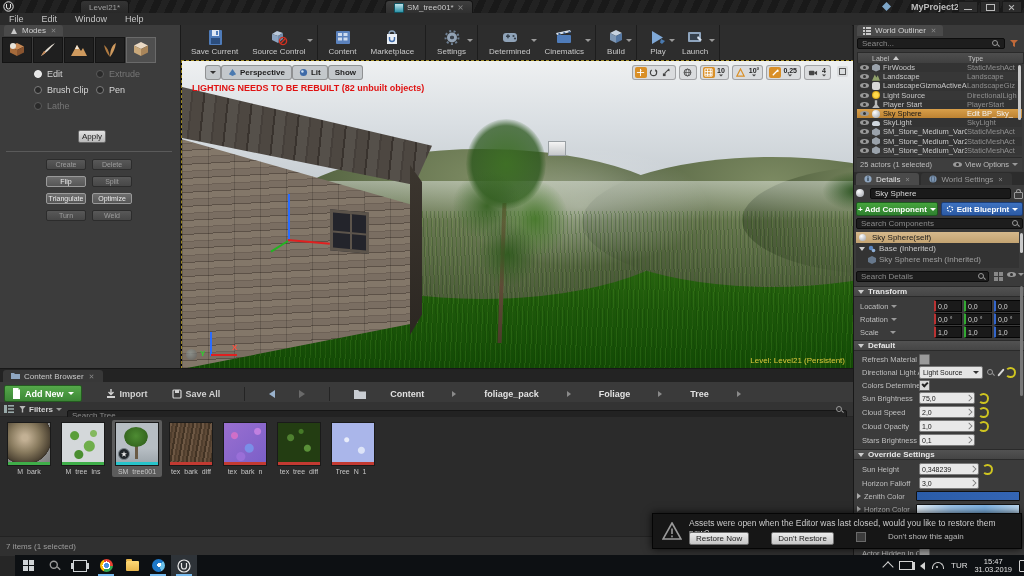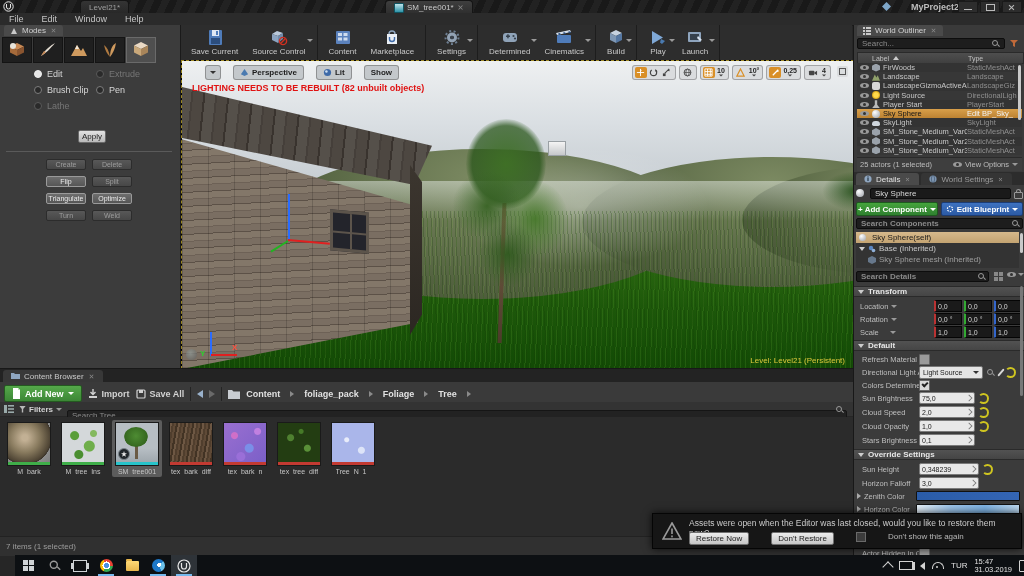--- a/index.html
+++ b/index.html
@@ -1,18 +1,18 @@
 <!DOCTYPE html>
 <html><head>
 <meta charset="utf-8">
 <style>
   html,body{margin:0;padding:0;background:#111;}
   #app{position:relative;width:1024px;height:576px;background:#262626;overflow:hidden;
        font-family:"Liberation Sans",sans-serif;color:#cfcfcf;-webkit-font-smoothing:antialiased;}
-  .abs{position:absolute;font-weight:bold;}
+  .abs{position:absolute;}
   input{font-family:"Liberation Sans",sans-serif;}
   input::placeholder{color:#8a8a8a;}
 
   
   .titlebar{position:absolute;left:0;top:0;width:1024px;height:13px;
     background:repeating-linear-gradient(115deg,#191919 0 7px,#222 7px 14px);}
   .ue-logo{position:absolute;left:3px;top:1px;}
   .doc-tab{position:absolute;top:0;height:13px;display:flex;align-items:center;gap:3px;
     padding:0 8px;background:linear-gradient(#343434,#272727);border:1px solid #151515;border-bottom:none;
     border-radius:4px 4px 0 0;color:#9f9f9f;font-size:8px;}
@@ -95,21 +95,21 @@
   .house-window::after{content:"";position:absolute;top:50%;left:0;width:100%;height:2px;background:#5c544b;}
   .giz-z{position:absolute;left:106px;top:133px;width:2px;height:46px;background:#2a6cff;}
   .giz-x{position:absolute;left:106px;top:178px;width:42px;height:2px;background:#e02020;transform:rotate(5deg);transform-origin:left center;}
   .giz-y{position:absolute;left:106px;top:179px;width:20px;height:2px;background:#21b421;transform:rotate(148deg);transform-origin:left center;}
   .blob{position:absolute;border-radius:50%;}
   .trunk{position:absolute;left:318px;top:142px;width:4px;height:140px;
     background:linear-gradient(#7a6148,#4c3b2a);transform:rotate(2deg);}
   .wcube{position:absolute;left:366px;top:80px;width:16px;height:13px;
     background:linear-gradient(#f4f4f4,#c6c8ca);border:1px solid #9aa0a4;}
 
-  .vp-topleft{position:absolute;left:5px;top:4px;display:flex;gap:12px;align-items:center;padding-left:18px;}
+  .vp-topleft{position:absolute;left:5px;top:4px;display:flex;gap:0;align-items:center;padding-left:18px;}
   .vp-pill{height:13px;display:flex;align-items:center;gap:3px;padding:0 6px;border-radius:3px;
     background:rgba(185,190,194,.78);color:#1d1d1d;font-size:8px;font-weight:bold;border:1px solid rgba(90,90,90,.5);}
   .vp-warn{position:absolute;left:10px;top:22px;color:#e01212;font-size:9px;font-weight:bold;}
   .vp-topright{position:absolute;right:22px;top:4px;display:flex;gap:3px;align-items:center;}
   .vpg{display:flex;align-items:center;gap:1px;background:rgba(216,218,220,.92);border-radius:3px;padding:1px 2px;border:1px solid rgba(80,80,80,.4);}
   .vpi{width:12px;height:11px;border-radius:2px;display:flex;align-items:center;justify-content:center;}
   .vpi.on{background:#d98f27;}
   .vpnum{font-size:7px;color:#222;font-weight:bold;display:flex;flex-direction:column;align-items:center;line-height:6px;padding:0 1px;}
   .vpnum .caret{border-top-color:#444;transform:scale(.7);}
   .vp-max{width:11px;height:11px;background:rgba(216,218,220,.9);border-radius:2px;position:relative;}
@@ -200,21 +200,21 @@
   .grid4{width:9px;height:9px;background:
     linear-gradient(#888,#888) 0 0/4px 4px no-repeat,linear-gradient(#888,#888) 5px 0/4px 4px no-repeat,
     linear-gradient(#888,#888) 0 5px/4px 4px no-repeat,linear-gradient(#888,#888) 5px 5px/4px 4px no-repeat;}
 
   
   .cbrowser{position:absolute;left:0;top:368px;width:853px;height:187px;background:#2f2f2f;border-top:1px solid #181818;}
   .cb-tabstrip{position:absolute;left:0;top:0;width:853px;height:13px;background:#232323;}
   .cb-tab{position:absolute;left:3px;top:1px;height:12px;padding:0 8px;background:#383838;border-radius:3px 3px 0 0;
     display:flex;align-items:center;gap:4px;font-size:8px;color:#c9c9c9;}
   .cb-toolbar{position:absolute;left:0;top:13px;width:853px;height:24px;background:#3a3a3a;
-    border-bottom:1px solid #242424;display:flex;align-items:center;gap:6px;padding-left:4px;box-sizing:border-box;}
+    border-bottom:1px solid #242424;display:flex;align-items:center;gap:24px;padding-left:4px;box-sizing:border-box;}
   .btn-addnew{height:15px;background:linear-gradient(#55a84a,#3c8736);border:1px solid #245a20;border-radius:2px;
     color:#fff;font-size:9px;font-weight:bold;display:flex;align-items:center;gap:4px;padding:0 7px;}
   .cb-txtbtn{display:flex;align-items:center;gap:4px;color:#d2d2d2;font-size:9px;font-weight:bold;}
   .vsep{width:1px;height:14px;background:#242424;}
   .nav-arr{width:0;height:0;border-top:4px solid transparent;border-bottom:4px solid transparent;}
   .arr-back{border-right:6px solid #9ab2cc;} .arr-fwd{border-left:6px solid #6a6a6a;}
   .crumb{color:#e2e2e2;font-size:9px;font-weight:bold;}
   .crumb-sep{width:0;height:0;border-top:3px solid transparent;border-bottom:3px solid transparent;border-left:4px solid #8a8a8a;margin:0 4px;}
   .cb-filterrow{position:absolute;left:0;top:33px;width:853px;height:15px;background:#333;display:flex;
     align-items:center;gap:5px;padding-left:4px;box-sizing:border-box;border-bottom:1px solid #262626;}
@@ -294,21 +294,21 @@
   .tv-ico::after{content:"";position:absolute;right:-3px;top:2px;width:2px;height:6px;background:#cfd3d6;}
   .tray{margin-left:auto;display:flex;align-items:center;gap:7px;padding-right:6px;}
   .tray .chev{width:7px;height:7px;border-left:1.5px solid #d2d2d2;border-top:1.5px solid #d2d2d2;transform:rotate(45deg);margin-top:3px;}
   .batt{width:12px;height:7px;border:1px solid #d2d2d2;position:relative;}
   .batt::after{content:"";position:absolute;right:-3px;top:1.5px;width:2px;height:3px;background:#d2d2d2;}
   .spk{width:0;height:0;border-top:4px solid transparent;border-bottom:4px solid transparent;border-right:5px solid #d2d2d2;position:relative;}
   .spk::before{content:"";position:absolute;left:-8px;top:-4px;width:3px;height:8px;background:#d2d2d2;}
   .wifi{width:10px;height:6px;border-radius:10px 10px 0 0;border:1.5px solid #d2d2d2;border-bottom:none;position:relative;}
   .wifi::after{content:"";position:absolute;left:3px;top:3px;width:2px;height:2px;background:#d2d2d2;border-radius:50%;}
   .tz{color:#e0e0e0;font-size:8px;}
-  .clock{color:#e0e0e0;font-size:7.5px;line-height:8px;}
+  .clock{color:#e0e0e0;font-size:7.5px;text-align:center;line-height:8px;}
   .notif{width:12px;height:10px;border:1px solid #d2d2d2;border-radius:1px;position:relative;}
   .notif .nbadge{position:absolute;right:-4px;bottom:-3px;width:8px;height:8px;border-radius:50%;background:#1e78c8;
     color:#fff;font-size:6px;display:flex;align-items:center;justify-content:center;}
 </style>
 </head>
 <body>
 
 <div id="app">
 
   <div class="titlebar">

